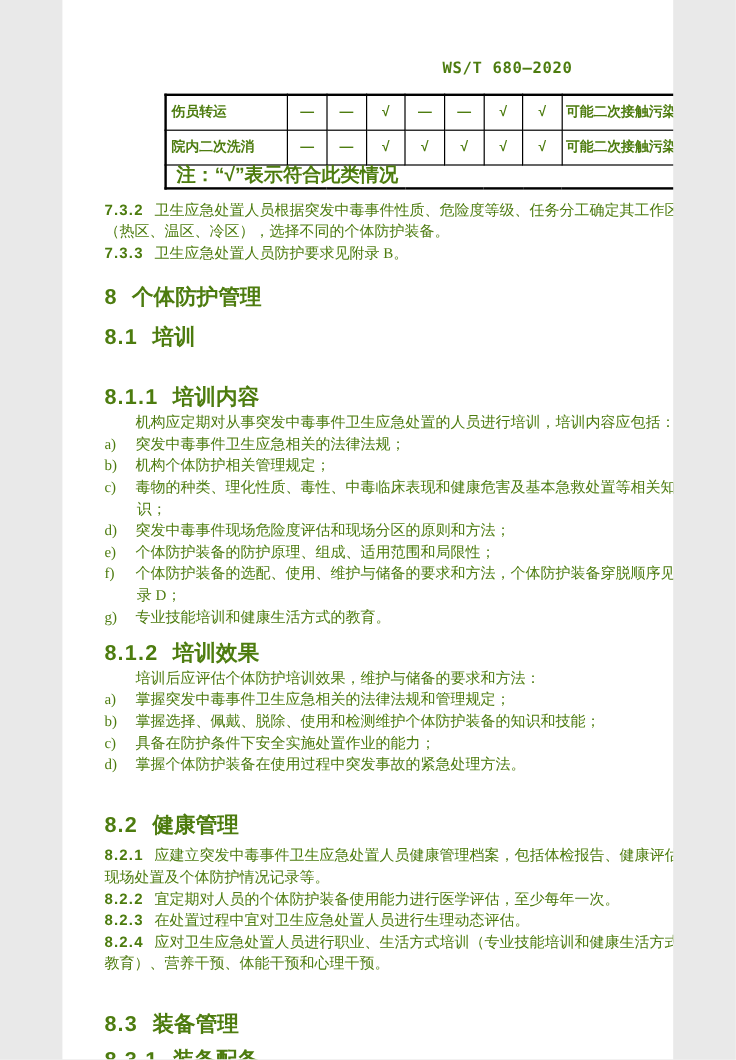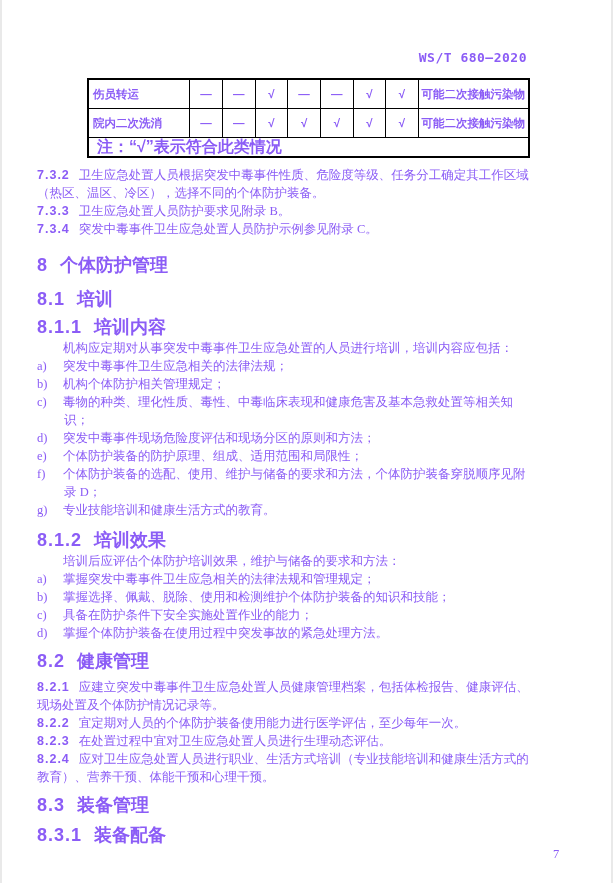--- a/index.html
+++ b/index.html
@@ -1,21 +1,21 @@
 <!DOCTYPE html>
 <html><head>
 <meta charset="utf-8">
 <style>
   html, body { margin:0; padding:0; background:#e9e9e9; }
   .page {
     position:relative;
-    width:609px; height:883px;
+    width:509px; height:883px;
     margin:0 auto;
     background:#ffffff;
-    color:#8b5cf6;
+    color:#4d7c0f;
     font-family:"Liberation Serif","DejaVu Serif",serif;
     font-size:12.5px;
     line-height:18px;
     overflow:hidden;
   }
   .doc-code {
     position:absolute; top:49px; right:84px;
     font-family:"DejaVu Sans Mono",monospace;
     font-weight:bold; font-size:13px; letter-spacing:0.5px;
   }
@@ -52,21 +52,21 @@
   .hd {
     font-family:"Liberation Sans","DejaVu Sans",sans-serif;
     font-weight:bold;
     font-size:18px;
     line-height:18px;
     margin:0;
   }
   .hd .hnum { margin-right:12px; letter-spacing:1px; }
   .h-top   { margin-top:18px; }
   .h-mid   { margin-top:16px; }
-  .h-sub   { margin-top:10px; }
+  .h-sub   { margin-top:32px; }
   .h-sub2  { margin-top:12px; }
 
   p.intro { margin:3px 0 0 0; text-indent:26px; }
   .list { margin:0; padding:0; list-style:none; }
   .list li { margin:0; padding-left:27px; }
   .list .ltr { display:inline-block; width:26px; margin-left:-27px; }
 
   .page-num {
     position:absolute; top:845px; left:551px;
     font-size:12.5px;
@@ -106,21 +106,20 @@
         <td class="rmk">可能二次接触污染物</td>
       </tr>
       <tr>
         <td class="note" colspan="9">注：“√”表示符合此类情况</td>
       </tr>
     </tbody>
       </table>
 
     <p class="clause first-clause"><span class="cnum">7.3.2</span><span>卫生应急处置人员根据突发中毒事件性质、危险度等级、任务分工确定其工作区域（热区、温区、冷区），选择不同的个体防护装备。</span></p>
     <p class="clause"><span class="cnum">7.3.3</span><span>卫生应急处置人员防护要求见附录 B。</span></p>
-    <p class="clause"><span class="cnum">7.3.4</span><span>突发中毒事件卫生应急处置人员防护示例参见附录 C。</span></p>
 
     <p class="hd h-top"><span class="hnum">8</span><span>个体防护管理</span></p>
 
     <p class="hd h-mid"><span class="hnum">8.1</span><span>培训</span></p>
 
     <p class="hd h-sub"><span class="hnum">8.1.1</span><span>培训内容</span></p>
 
     <p class="intro">机构应定期对从事突发中毒事件卫生应急处置的人员进行培训，培训内容应包括：</p>
     <ul class="list">
       <li><span class="ltr">a)</span><span>突发中毒事件卫生应急相关的法律法规；</span></li>

